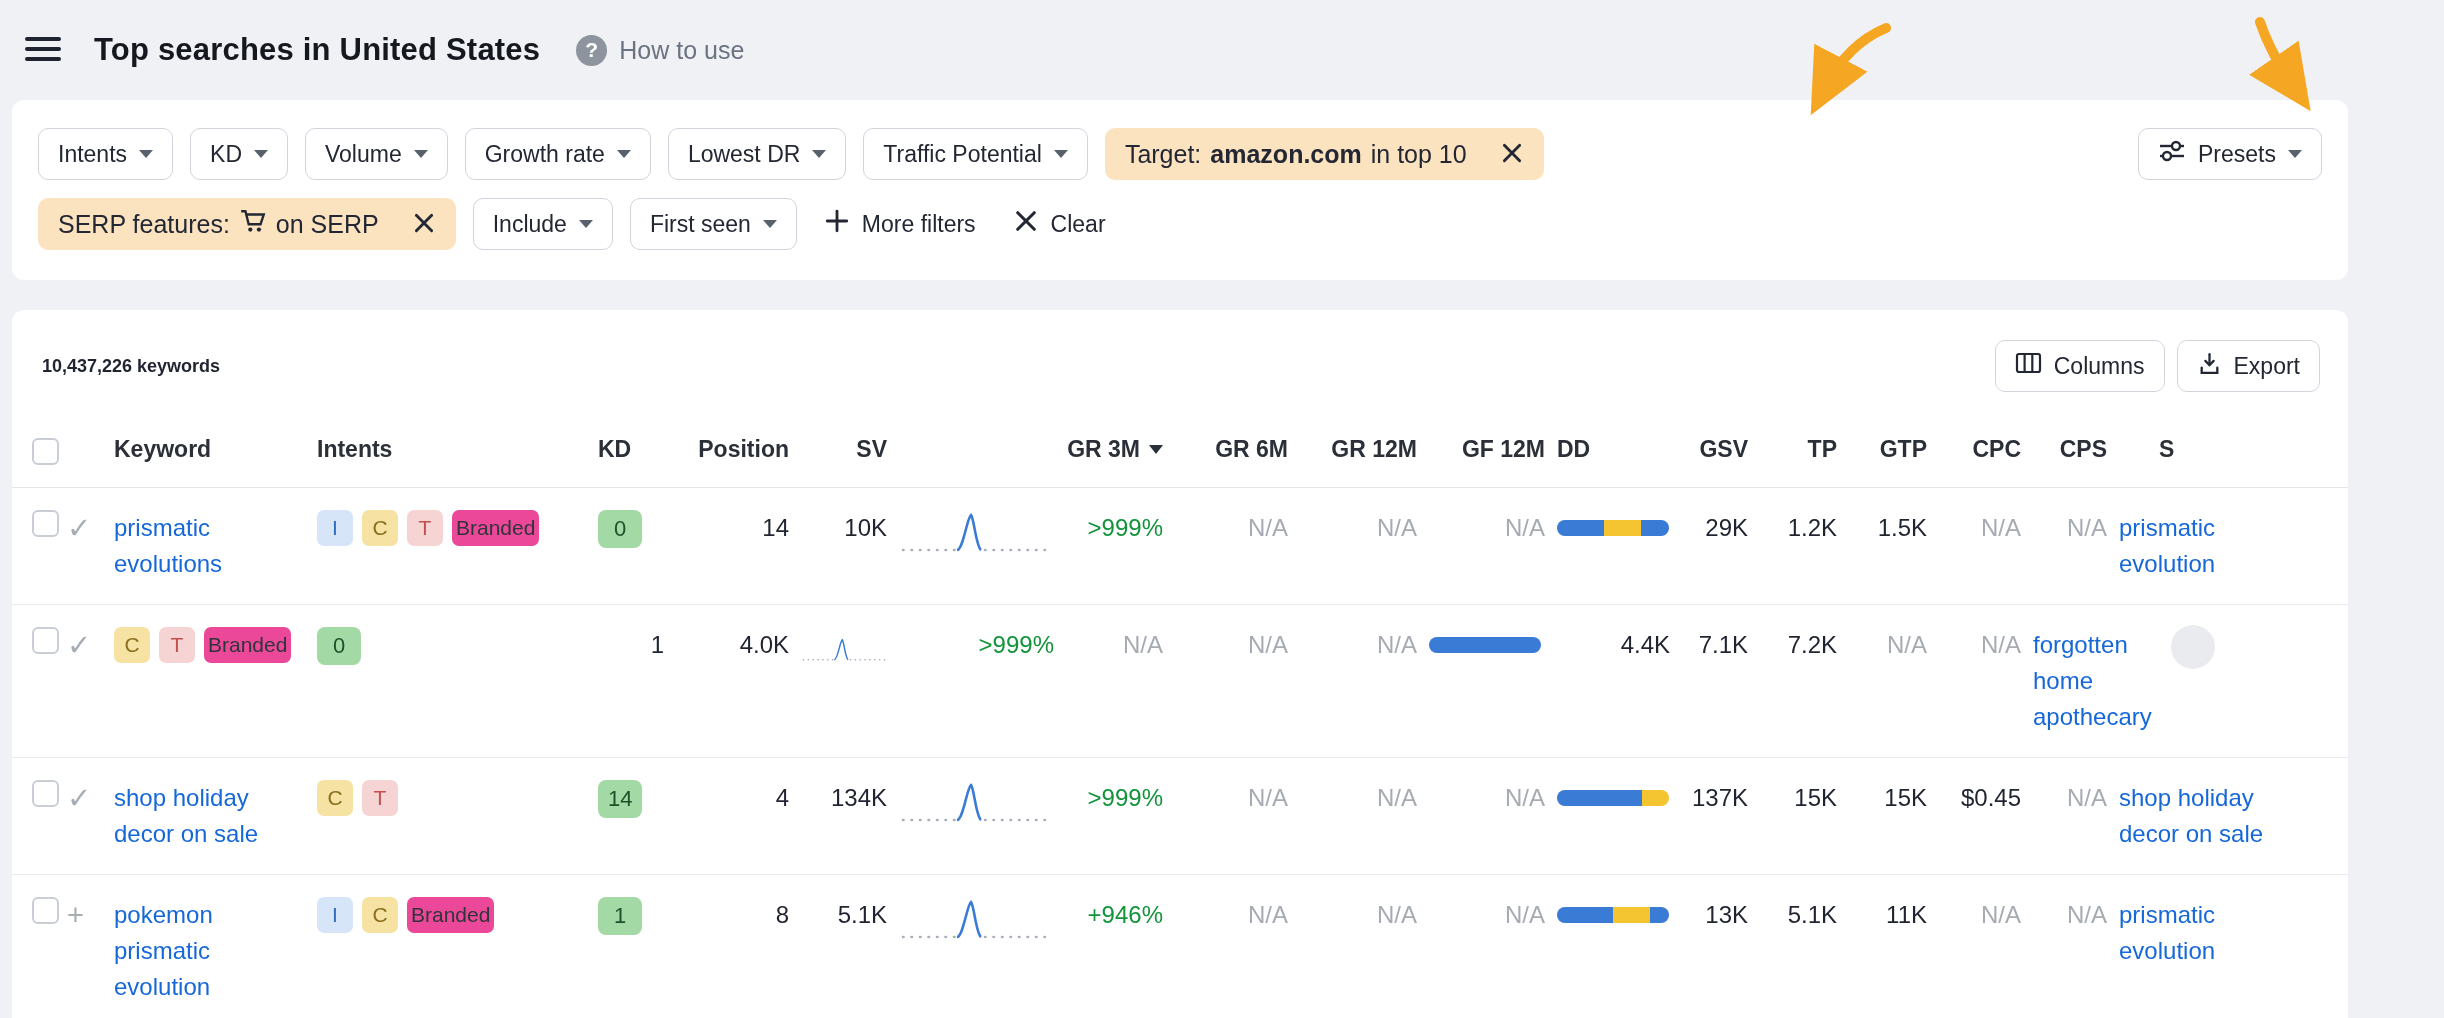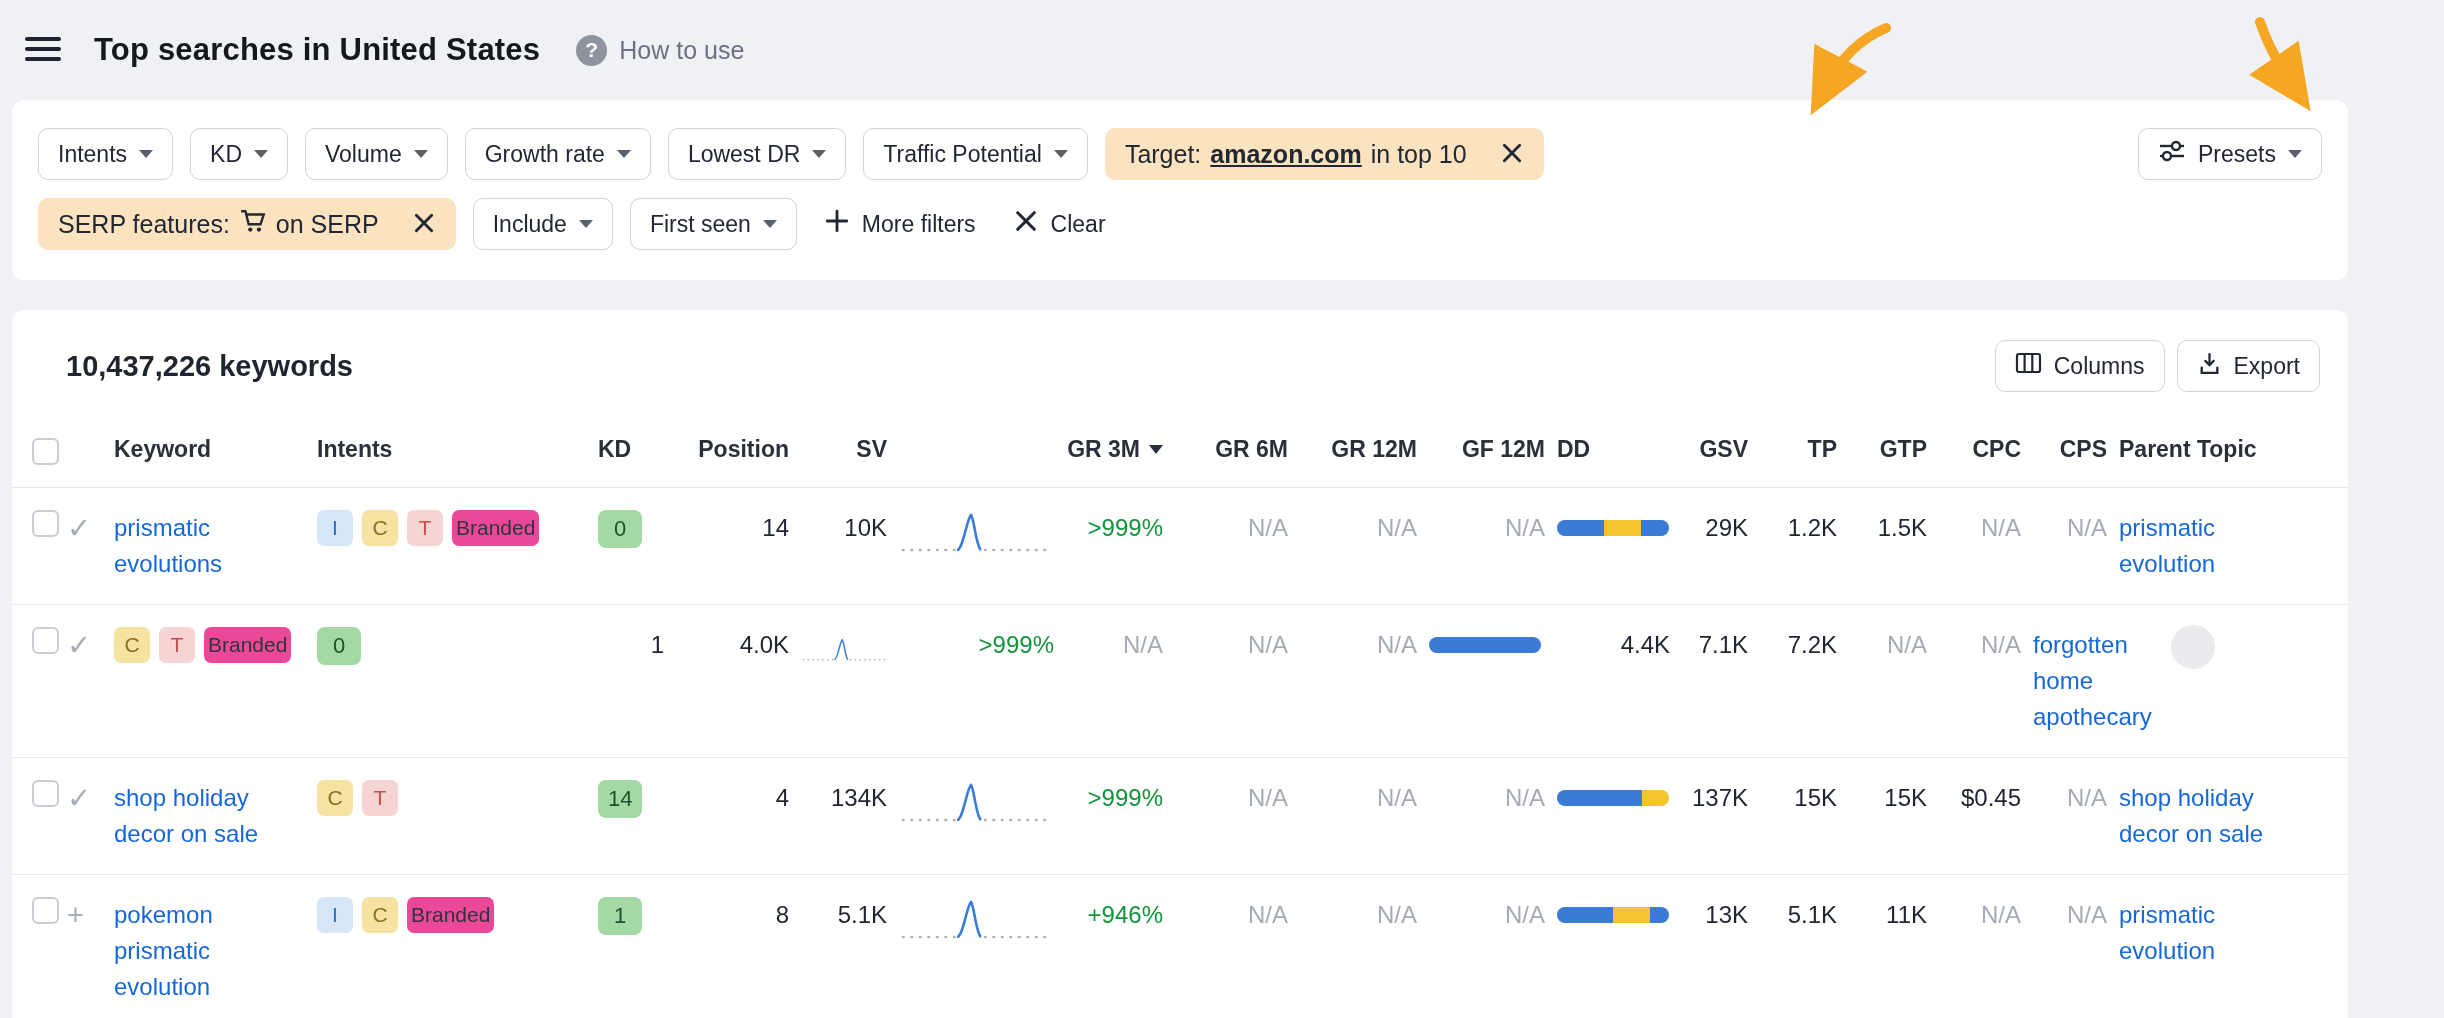--- a/index.html
+++ b/index.html
@@ -37,26 +37,26 @@
   .f-row + .f-row{margin-top:18px;}
   .btn{display:inline-flex;align-items:center;gap:12px;height:52px;padding:0 19px;
        background:#fff;border:1.5px solid #D0D5DB;border-radius:10px;
        font-family:inherit;font-size:23px;color:#222733;cursor:pointer;white-space:nowrap;}
   .btn-plain{display:inline-flex;align-items:center;gap:12px;height:52px;padding:0 10px;
        background:none;border:none;font-family:inherit;font-size:23px;color:#222733;cursor:pointer;white-space:nowrap;}
   .caret{width:0;height:0;border-left:7px solid transparent;border-right:7px solid transparent;border-top:8px solid #59616C;display:inline-block;}
   .presets{margin-left:auto;}
   .chip{display:inline-flex;align-items:center;gap:9px;height:52px;padding:0 20px;
         background:var(--chip-bg);border-radius:10px;font-size:25px;color:#222733;white-space:nowrap;}
-  .chip b{font-weight:700;text-decoration:underline;}
+  .chip b{font-weight:700;}
   .chip-x{background:none;border:none;cursor:pointer;margin-left:24px;display:flex;align-items:center;padding:0;}
 
   
   .toolbar{display:flex;align-items:center;padding:30px 28px 24px 30px;}
-  .count{font-size:29px;font-weight:700;color:#1F2430;margin-left:24px;}
+  .count{font-size:18px;font-weight:700;color:#1F2430;}
   .tb-actions{margin-left:auto;display:flex;gap:12px;}
 
   
   .t-row{display:grid;
     grid-template-columns:55px 47px 203px 281px 78px 125px 98px 167px 109px 125px 129px 128px 125px 78px 89px 90px 94px 86px 234px 75px;
     border-bottom:1px solid #E8EAED;}
   .t-cell{display:flex;align-items:flex-start;padding:22px 12px 22px 0;font-size:24px;color:#1F2430;line-height:36px;}
   .t-cell.h{font-weight:700;font-size:23px;color:#2B3038;padding-top:18px;padding-bottom:16px;line-height:30px;}
   .t-head{border-bottom:1px solid #E3E6EA;}
   .align-right{justify-content:flex-end;text-align:left;}
@@ -299,23 +299,20 @@
         </div>
         <div class="t-cell h align-right col-gtp">
           <span>GTP</span>
         </div>
         <div class="t-cell h align-right col-cpc">
           <span>CPC</span>
         </div>
         <div class="t-cell h align-right col-cps">
           <span>CPS</span>
         </div>
-        <div class="t-cell h align-left col-parent_topic">
-          <span>Parent Topic</span>
-        </div>
         <div class="t-cell h align-left col-sf">
           <span>S</span>
         </div>
       </div>
     <div id="tbody">
         <div class="t-row">
           <div class="t-cell col-check">
             <div class="checkbox"></div>
           </div>
           <div class="t-cell col-icon">

